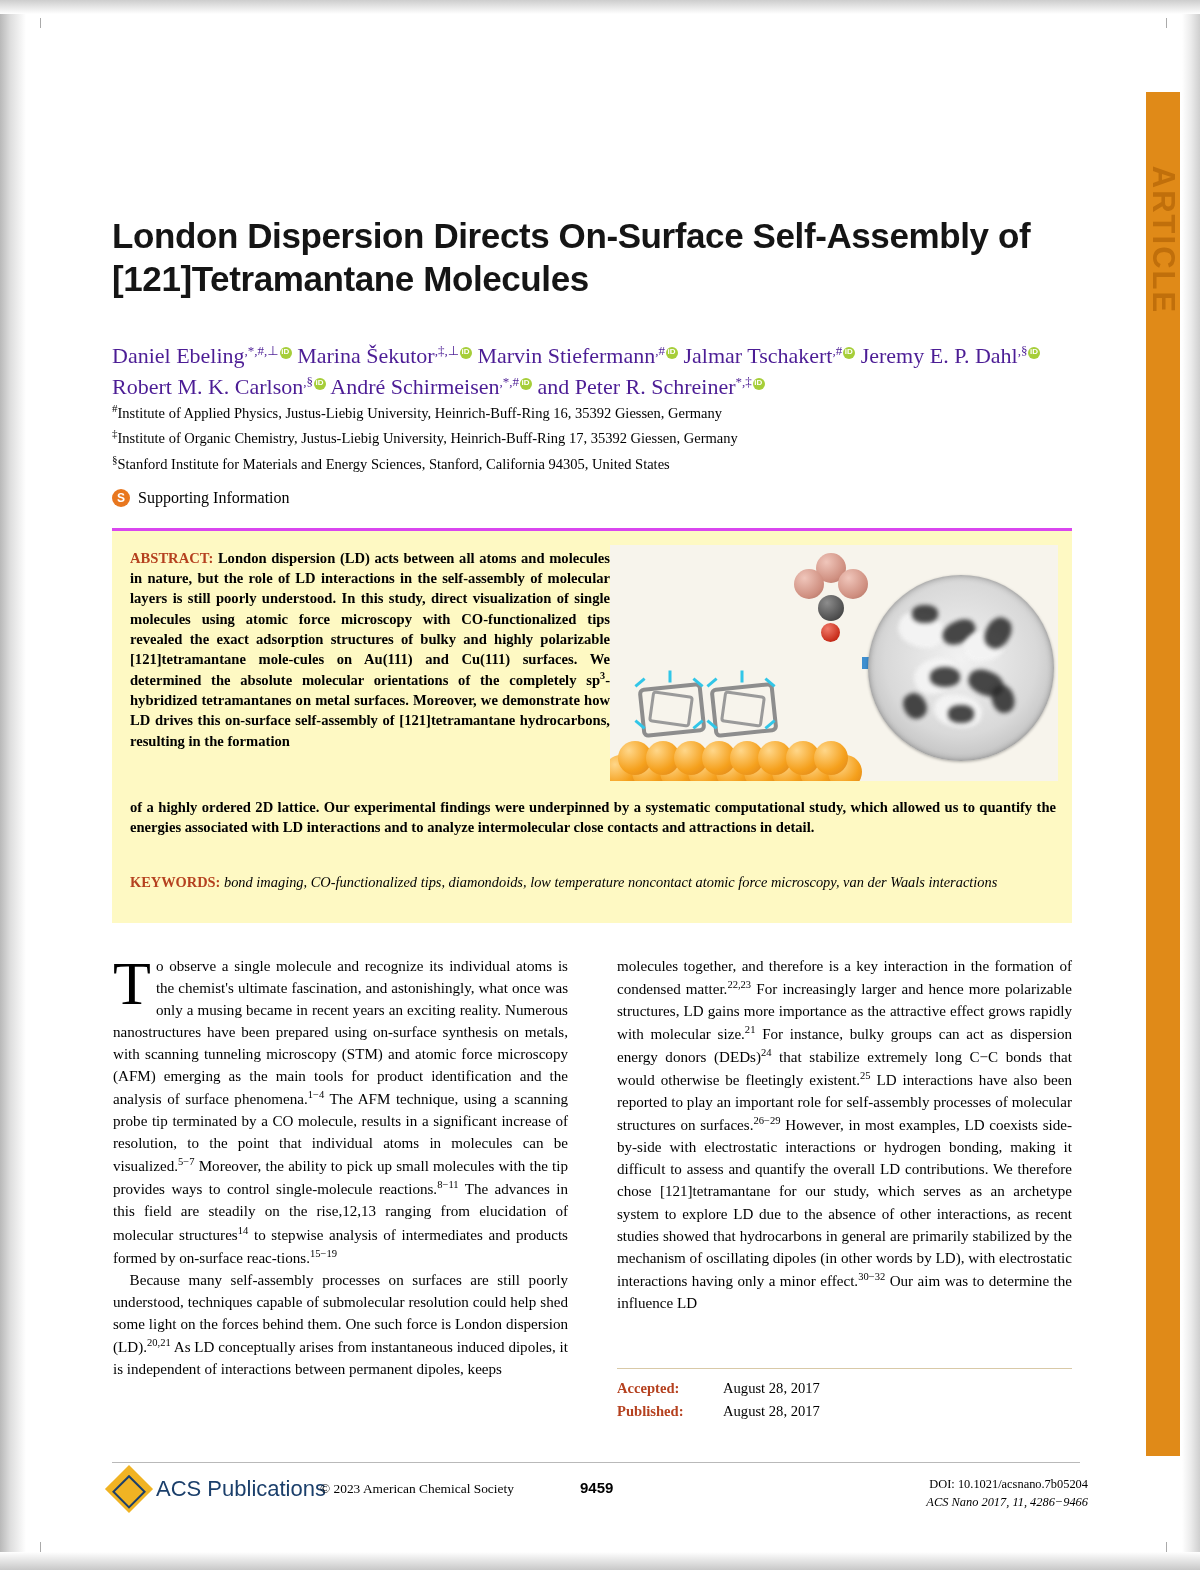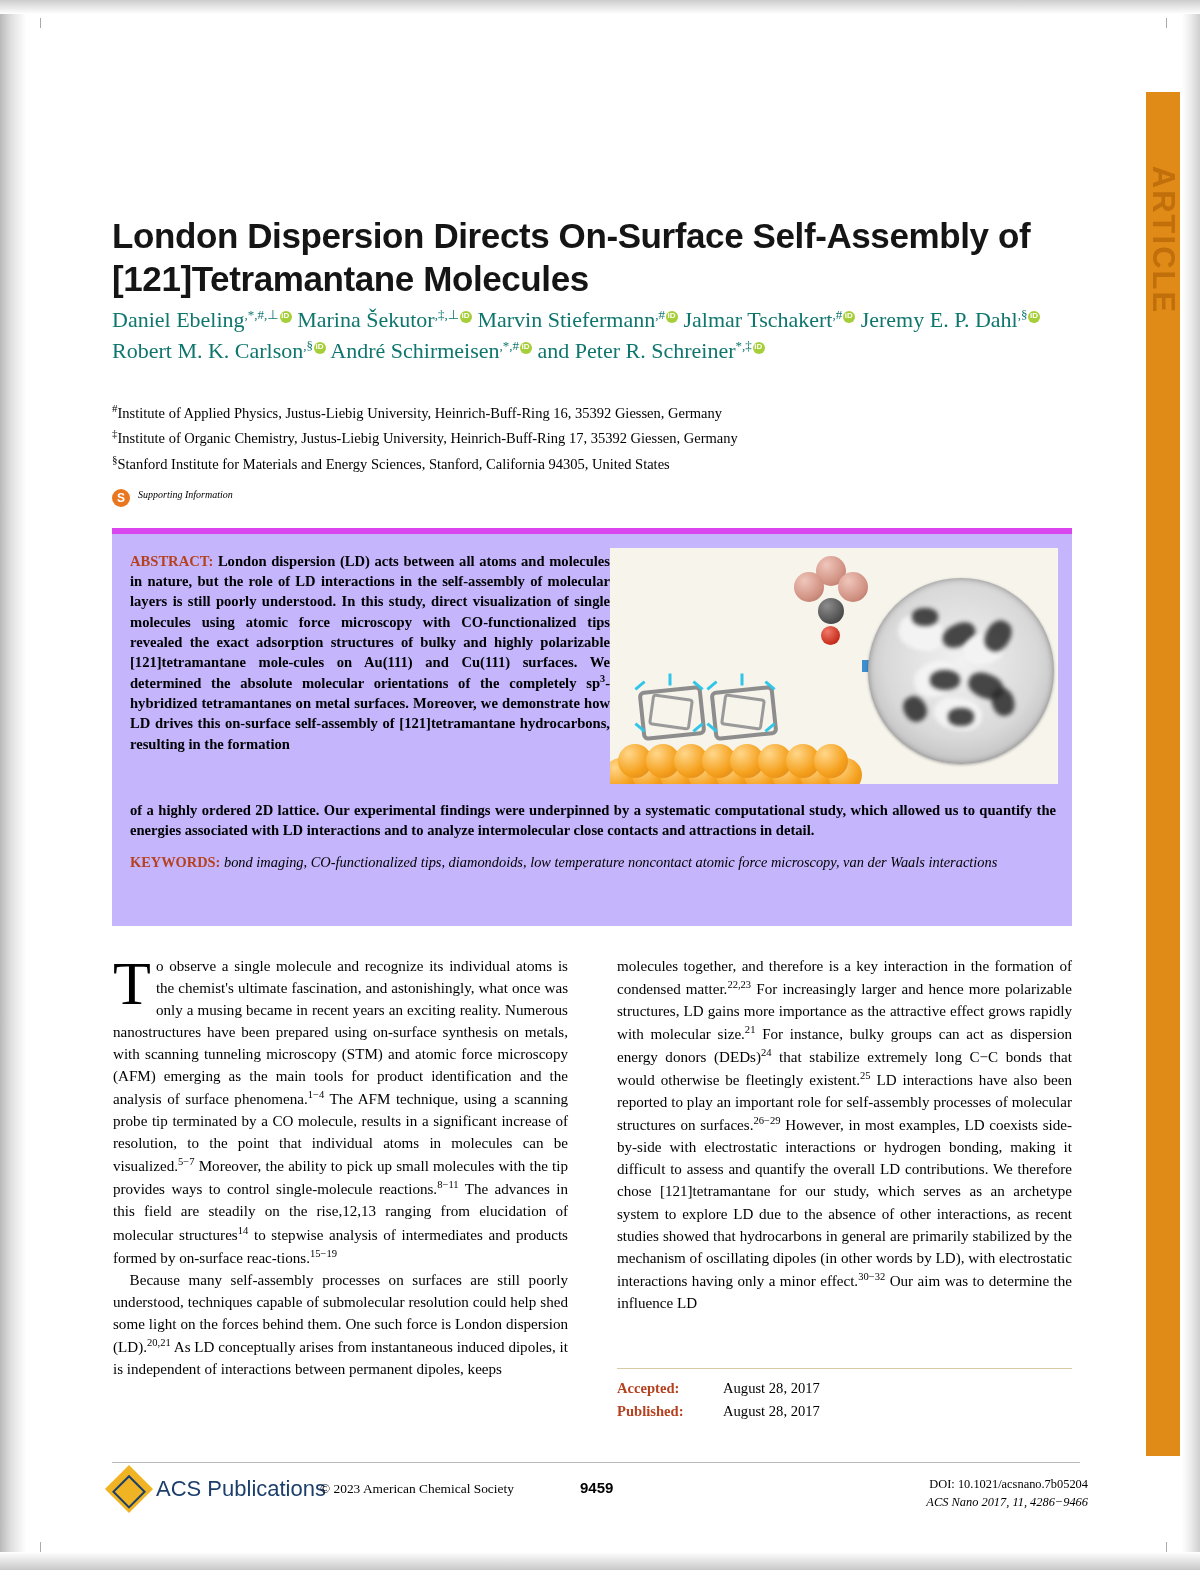--- a/index.html
+++ b/index.html
@@ -92,24 +92,24 @@
     left: 112px; top: 215px; width: 960px;
     font-family: "Liberation Sans", sans-serif;
     font-weight: bold;
     font-size: 35px;
     line-height: 1.22;
     letter-spacing: -0.4px;
     color: #151515;
   }
   .authors {
     position: absolute;
-    left: 112px; top: 304px; width: 960px;
+    left: 112px; top: 340px; width: 960px;
     font-size: 22px;
     line-height: 1.42;
-    color: #0f766e;
+    color: #4c1d95;
   }
   .authors sup { font-size: 13px; }
   .orcid {
     display: inline-block;
     width: 12px; height: 12px;
     border-radius: 50%;
     background: #a6ce39;
     position: relative;
     top: -4px;
     margin-left: 1px;
@@ -127,44 +127,43 @@
   .affils {
     position: absolute;
     left: 112px; top: 400px; width: 960px;
     font-size: 14.5px;
     line-height: 1.62;
   }
   .affils sup { font-size: 11px; }
   .supporting {
     position: absolute;
     left: 138px; top: 489px;
-    font-size: 10px;
-    font-style: italic;
+    font-size: 16px;
   }
   .si-badge {
     position: absolute;
     left: 112px; top: 489px;
     width: 18px; height: 18px;
     border-radius: 50%;
     background: #e8771f;
     color: #fff;
     font-family: "Liberation Sans", sans-serif;
     font-weight: bold;
     font-size: 12px;
     text-align: center;
     line-height: 18px;
   }
 
   
   .abstract-panel {
     position: absolute;
     left: 112px; top: 528px;
     width: 960px; height: 392px;
-    background: #c4b5fd;
-    border-top: 6px solid #d946ef;
+    background: #fef9c3;
+    border-top: 3px solid #d946ef;
   }
   .abstract-text {
     position: absolute;
     left: 18px; top: 17px;
     width: 480px;
     font-size: 14.6px;
     line-height: 1.385;
     text-align: justify;
     font-weight: bold;
   }
@@ -173,21 +172,21 @@
     position: absolute;
     left: 18px; top: 266px;
     width: 926px;
     font-size: 14.6px;
     line-height: 1.385;
     text-align: justify;
     font-weight: bold;
   }
   .keywords {
     position: absolute;
-    left: 18px; top: 318px;
+    left: 18px; top: 341px;
     width: 920px;
     font-size: 14.4px;
     line-height: 1.45;
     font-style: italic;
   }
   .keywords .lbl {
     color: #b5411f;
     font-style: normal;
     font-weight: bold;
   }

